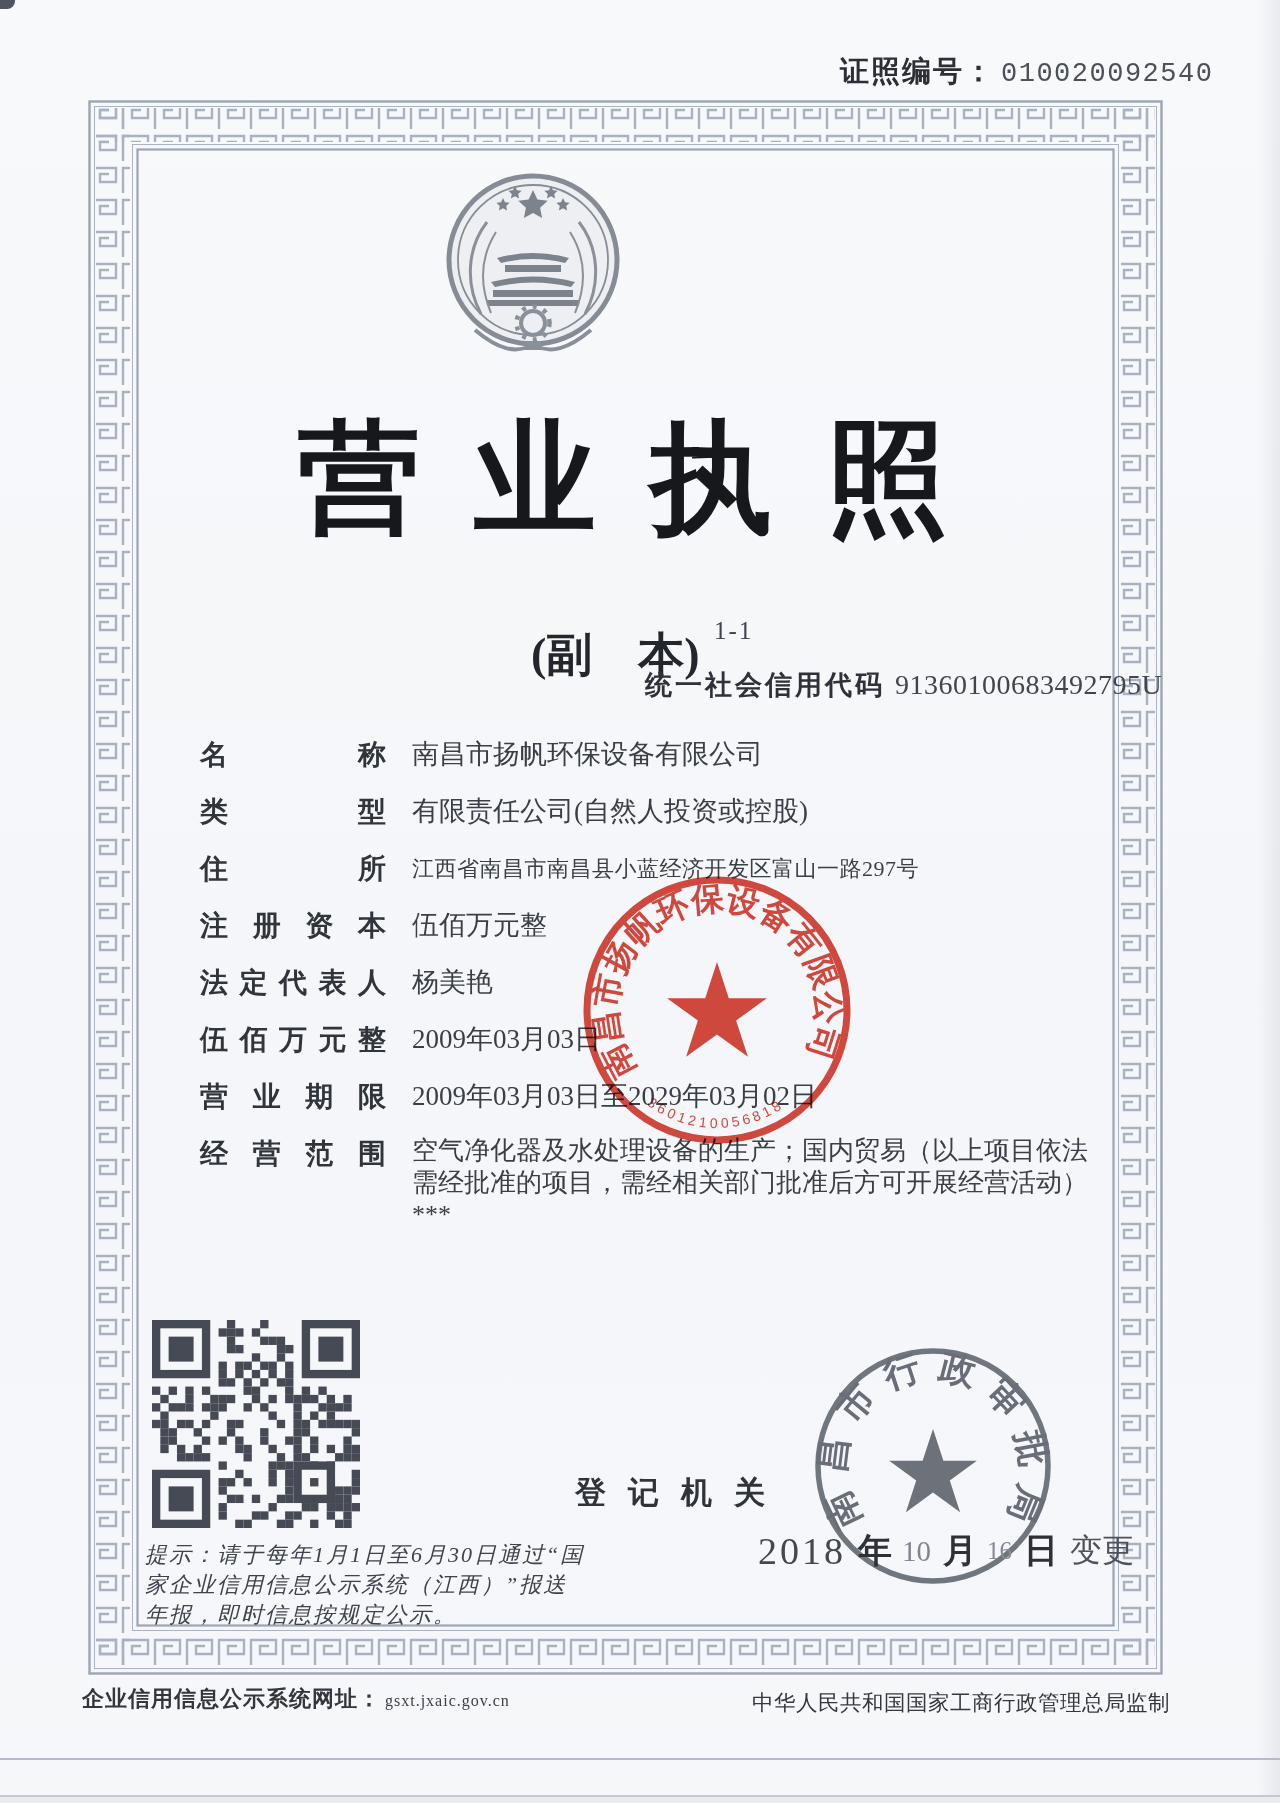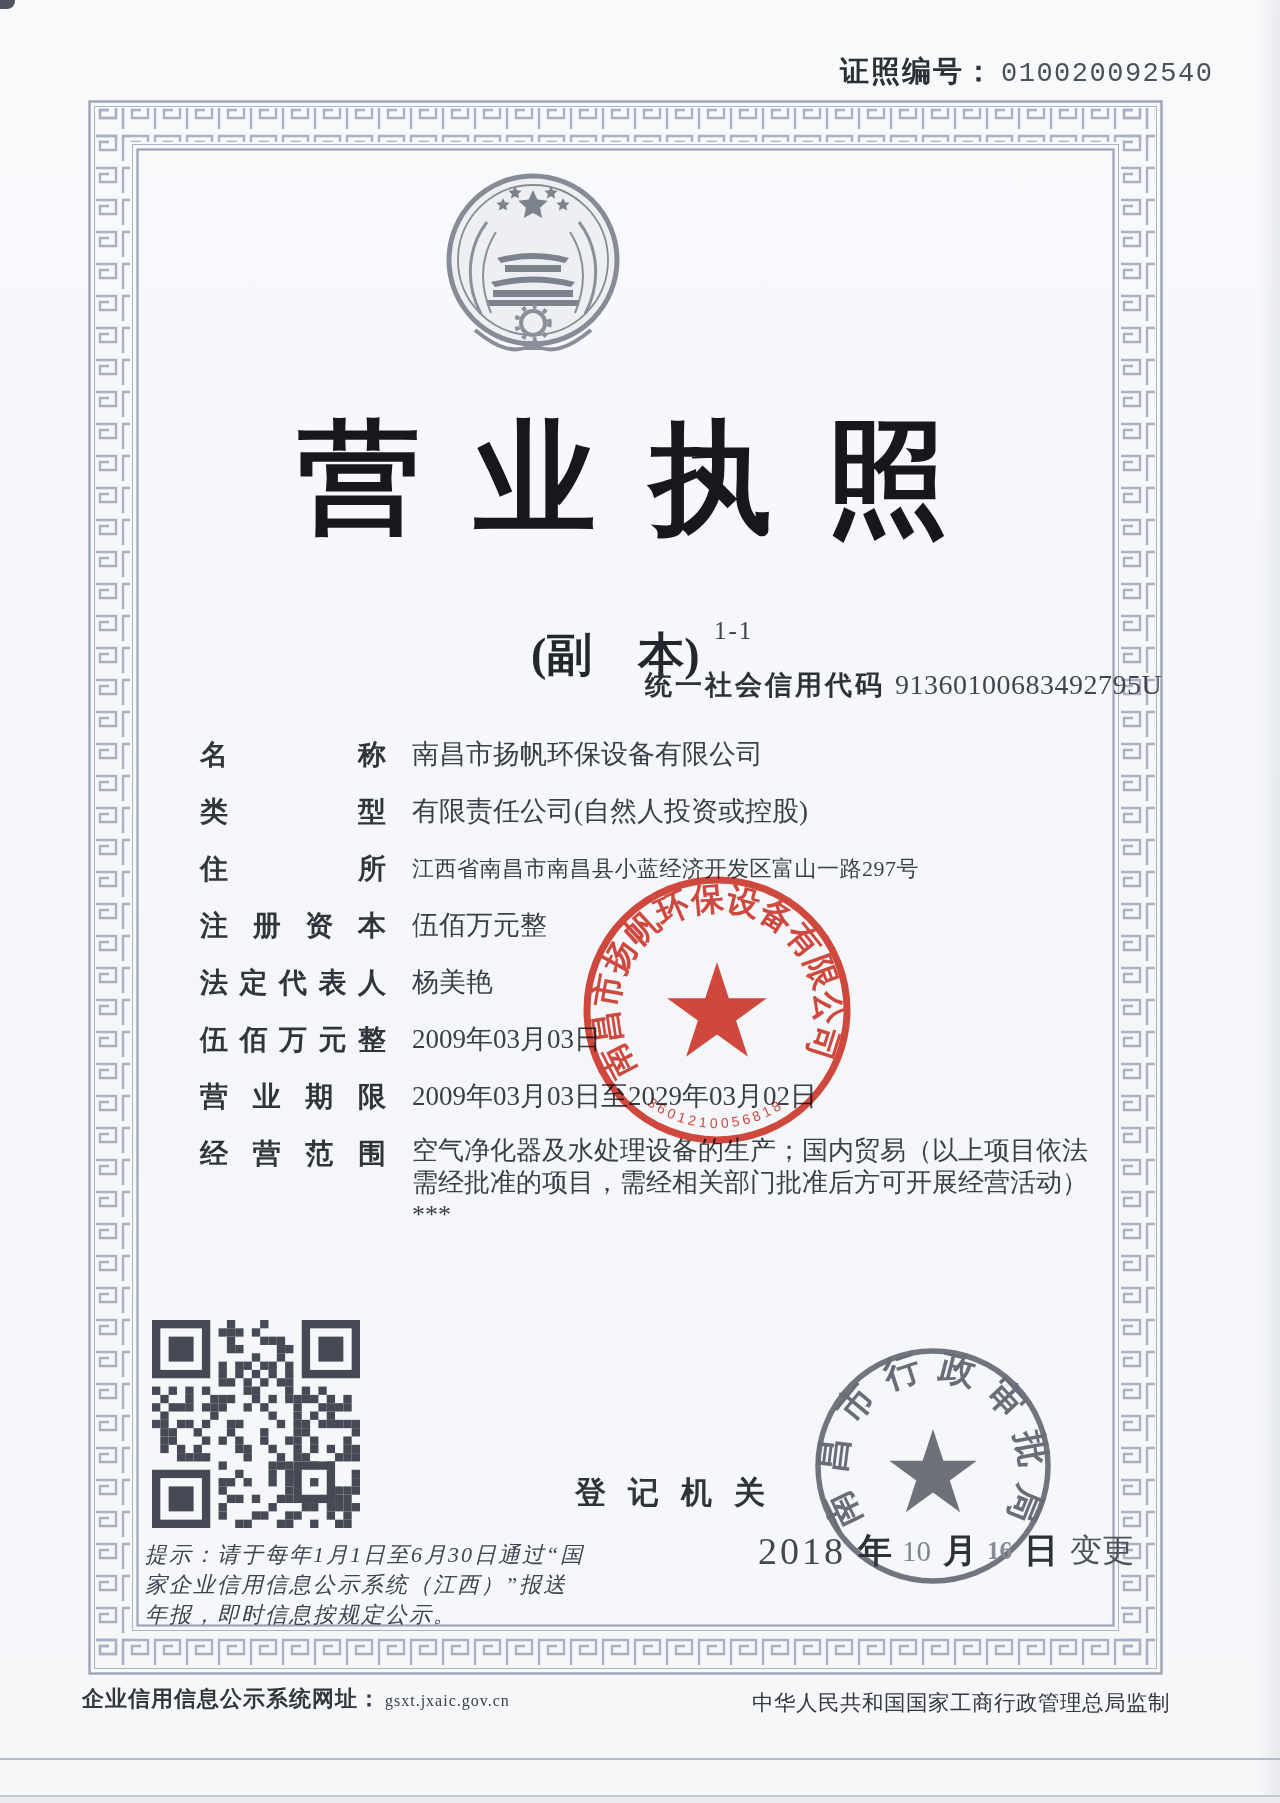--- a/index.html
+++ b/index.html
@@ -44,21 +44,21 @@
   
   .qr { position:absolute; left:152px; top:1320px; }
   .qr-hint { position:absolute; left:145px; top:1540px; font-size:22px; line-height:30px; color:#3d424c; white-space:pre-line; letter-spacing:2px; font-style:italic; }
 
   .reg-label { position:absolute; left:575px; top:1472px; font-size:31px; font-weight:bold; color:#2f333a; letter-spacing:22px; white-space:nowrap; }
 
   .date-line { position:absolute; left:758px; top:1528px; display:flex; align-items:center; white-space:nowrap; }
   .d-year { font-size:38px; color:#44474e; letter-spacing:3px; }
   .d-unit { font-size:34px; font-weight:bold; color:#2d3037; margin:0 10px 0 12px; }
   .d-month { font-size:29px; color:#7f858f;font-family:Liberation Serif, serif; }
-  .d-day { font-size:25px; color:#868c96;font-weight:bold; }
+  .d-day { font-size:25px; color:#868c96; }
   .d-note { font-size:32px; color:#4d525c; margin-left:2px; }
 
   
   .bottom-line1 { position:absolute; left:0; top:1758px; width:1280px; height:2px; background:#b6bcc5; }
   .bottom-line2 { position:absolute; left:0; top:1795px; width:1280px; height:2px; background:#c4c9d0; }
   .bottom-strip { position:absolute; left:0; top:1797px; width:1280px; height:6px; background:#e9ebee; }
   .footer-left { position:absolute; left:82px; top:1684px; display:flex; align-items:baseline; white-space:nowrap;text-align:right; }
   .footer-left .f-label { font-size:22px; font-weight:bold; color:#33363c; letter-spacing:1px; }
   .footer-left .f-url { font-size:16px; color:#3c4046; margin-left:4px; letter-spacing:1px; }
   .footer-right { position:absolute; left:752px; top:1688px; font-size:21.5px; color:#34373d; letter-spacing:.5px; white-space:nowrap; }

